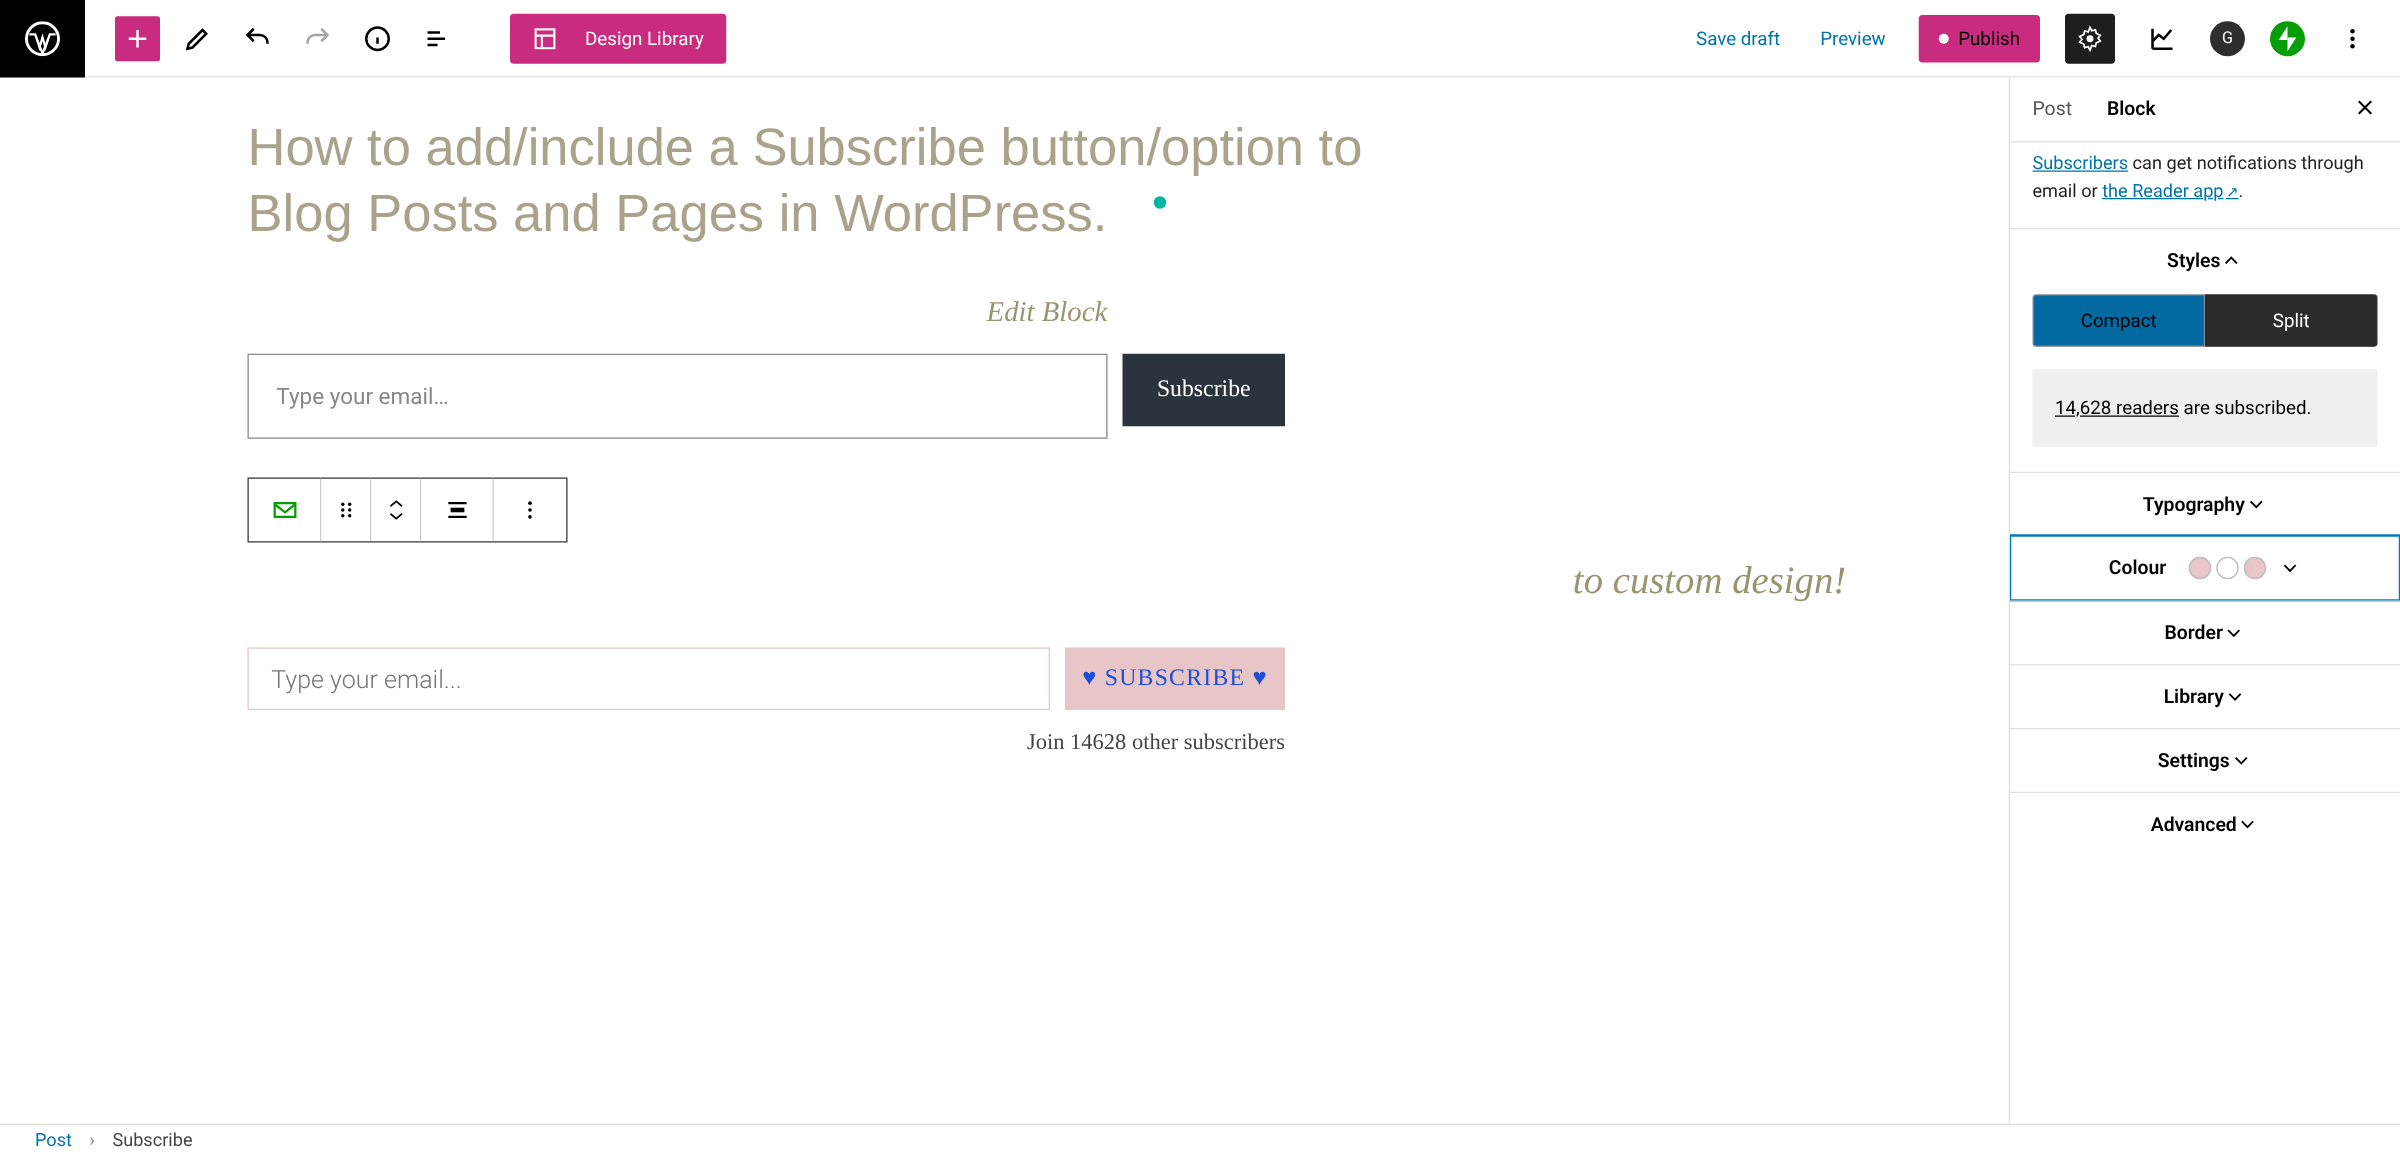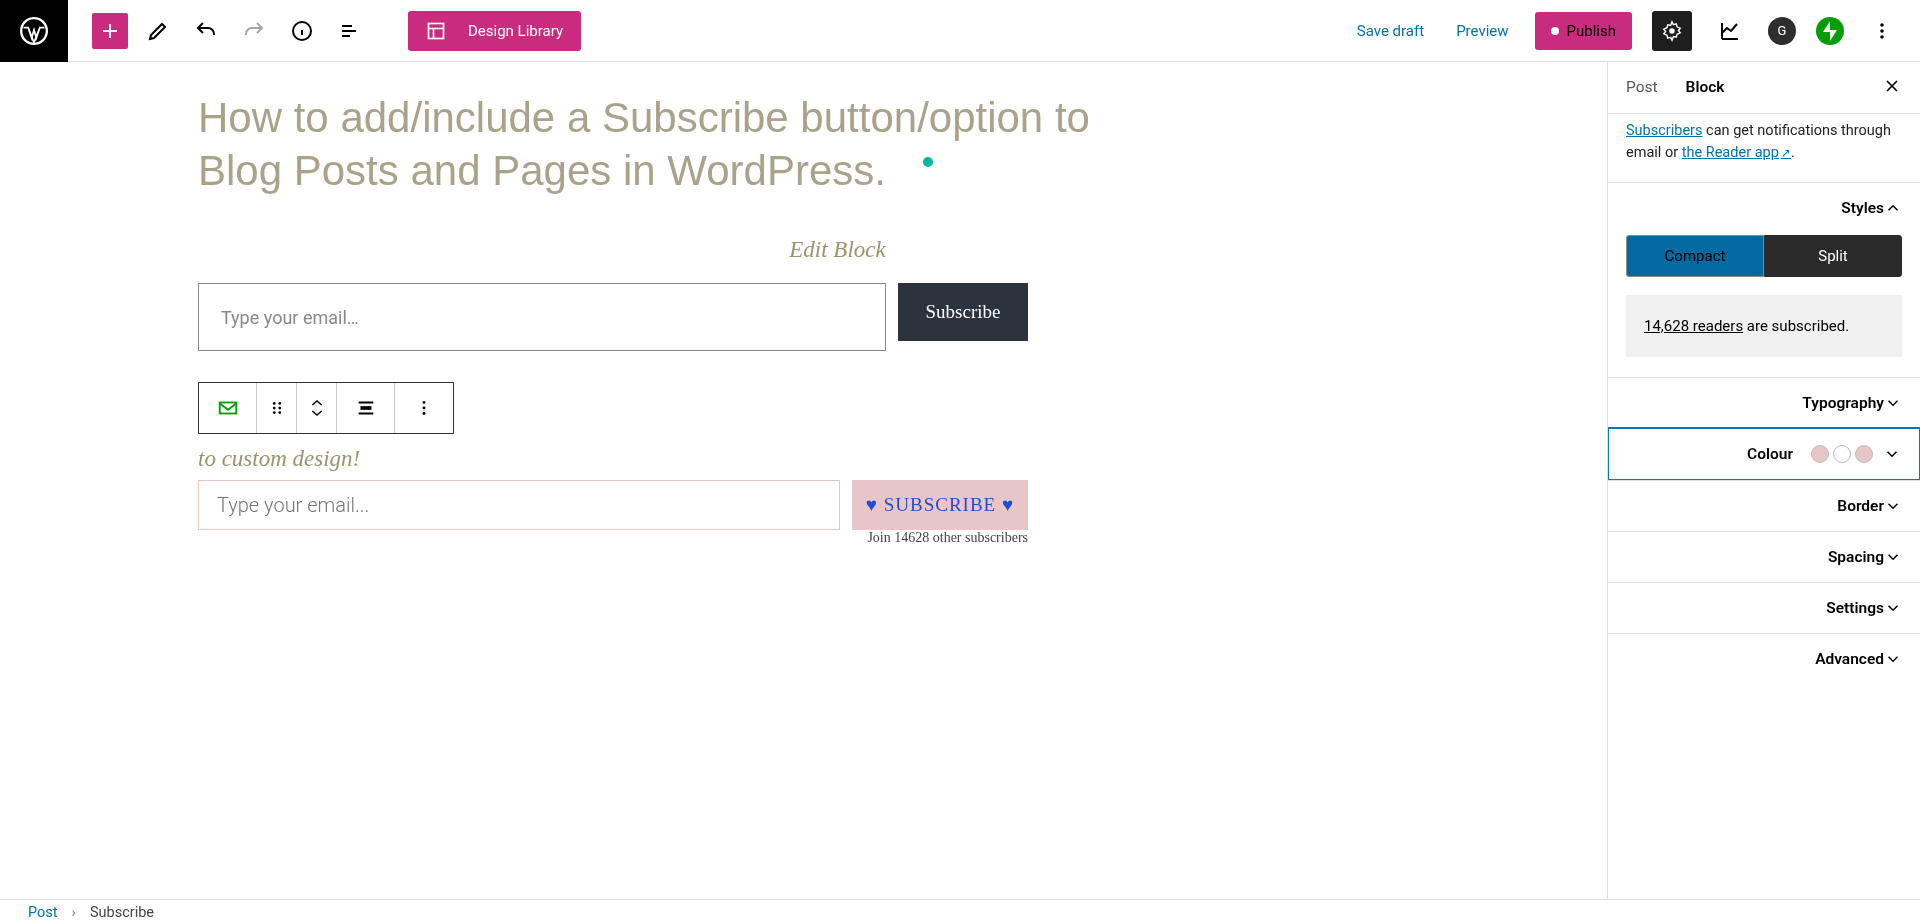--- a/index.html
+++ b/index.html
@@ -48,40 +48,40 @@
 .sub-input::placeholder{color:#888}
 .sub-btn-dark{width:130px;height:58px;background:#2b333d;color:#fff;border:none;font-family:Georgia,serif;font-size:19px}
 .green-dot{position:absolute;top:95px;left:855px;width:10px;height:10px;border-radius:50%;background:#00b89f}
 
 
 .block-toolbar{position:absolute;top:320px;left:130px;display:flex;border:1px solid #333;background:#fff;height:52px}
 .bt-cell{width:58px;display:flex;align-items:center;justify-content:center;border-right:1px solid #ccc;position:relative}
 .bt-cell:last-child{border-right:none}
 .bt-cell svg{width:22px;height:22px}
 
-.custom-label{font-style:italic;font-family:Georgia,serif;color:#9b936f;font-size:23px;text-align:left;margin:15px 0 8px}
+.custom-label{font-style:italic;font-family:Georgia,serif;color:#9b936f;font-size:31px;text-align:right;margin:15px 0 36px}
 .subscribe-row2{display:flex;gap:12px;max-width:830px}
 .sub-input2{flex:1;height:50px;border:1px solid var(--pink-light);padding:0 18px;font-size:20px;color:#aaa;font-weight:300}
 .sub-btn-pink{width:176px;height:50px;background:var(--pink-light);color:#1d4ed8;border:none;font-family:Liberation Serif, serif;font-size:19px;letter-spacing:1px}
-.join-text{font-family:Georgia,serif;color:#444;font-size:14px;text-align:right;max-width:830px;}
+.join-text{font-family:Georgia,serif;color:#444;font-size:18px;text-align:right;max-width:830px;margin-top:15px}
 
 
 .sidebar{position:absolute;right:0;top:62px;bottom:25px;width:313px;border-left:1px solid var(--panel-border);background:#fff;display:flex;flex-direction:column}
 .sb-scroll{flex:1;overflow-y:auto}
 .sb-scroll::-webkit-scrollbar{width:16px}
 .sb-scroll::-webkit-scrollbar-thumb{background:#c1c1c1}
 .sb-tabs{height:52px;display:flex;align-items:center;border-bottom:1px solid var(--panel-border);padding:0 18px;gap:28px;position:relative}
 .sb-tab{font-size:15.5px;color:#555;cursor:pointer;padding-bottom:2px}
 .sb-tab.active{font-weight:600;color:#000}
 .sb-close{margin-left:auto;cursor:pointer}
 .sb-intro{padding:6px 18px 18px;font-size:14.5px;color:#222;line-height:1.5}
 .sb-intro a{color:var(--blue-link)}
 .ext-icon::after{content:"↗";font-size:12px;margin-left:2px}
 .sb-section{border-top:1px solid var(--panel-border)}
-.sb-head{display:flex;align-items:center;justify-content:flex-end;padding:16px 18px;cursor:pointer}
+.sb-head{display:flex;align-items:center;justify-content:center;padding:16px 18px;cursor:pointer}
 .sb-head-title{font-weight:600;font-size:15.5px}
 .chev{width:18px;height:18px}
 
 .styles-body{padding:2px 18px 20px}
 .style-toggle{display:flex;width:100%}
 .style-toggle button{flex:1;height:42px;font-size:15px;border:1px solid #888;background:#0369a1;cursor:pointer}
 .style-toggle button:first-child{border-radius:3px 0 0 3px}
 .style-toggle button:last-child{border-radius:0 3px 3px 0;background:#2b2b2b;color:#fff;border-color:#2b2b2b}
 .readers-box{margin-top:18px;background:#f0f0f0;padding:22px 18px;font-size:15px}
 .readers-box u{text-decoration:underline}
@@ -295,21 +295,21 @@
     <div class="sb-section">
       <div class="sb-head">
         <span class="sb-head-title">Border</span>
         <svg class="chev" viewBox="0 0 24 24">
             <path d="M6 9l6 6 6-6" fill="none" stroke="#000" stroke-width="2"></path>
           </svg>
       </div>
     </div>
     <div class="sb-section">
       <div class="sb-head">
-        <span class="sb-head-title">Spacing</span>
+        <span class="sb-head-title">Library</span>
         <svg class="chev" viewBox="0 0 24 24">
             <path d="M6 9l6 6 6-6" fill="none" stroke="#000" stroke-width="2"></path>
           </svg>
       </div>
     </div>
     <div class="sb-section">
       <div class="sb-head">
         <span class="sb-head-title">Settings</span>
         <svg class="chev" viewBox="0 0 24 24">
             <path d="M6 9l6 6 6-6" fill="none" stroke="#000" stroke-width="2"></path>

